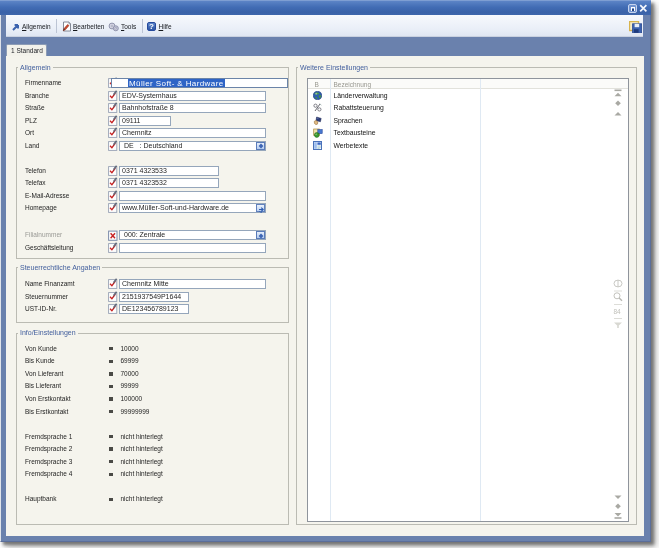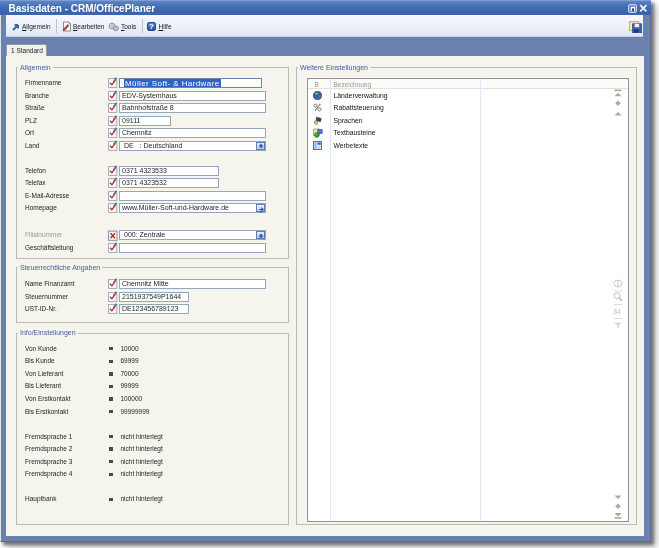--- a/index.html
+++ b/index.html
@@ -9,21 +9,20 @@
 .fld span.inner{display:inline-block;line-height:8px;}
 .glab{position:absolute;font:7px/8px "Liberation Sans",sans-serif;color:#44609e;background:#f5f4ed;padding:0 2px;white-space:nowrap;}
 .gbox{position:absolute;border:1px solid #bbbbb3;}
 </style></head>
 <body>
 <div style="position:relative;width:659px;height:548px;overflow:hidden;">
 
 <div class="abs" style="left:0;top:0;width:651px;height:542px;background:#6a81ad;box-shadow:3px 3px 3px rgba(105,105,105,.85),5px 5px 7px rgba(130,130,130,.55);border-left:1px solid #dfe3ea;border-right:1px solid #5b6e9a;border-bottom:1px solid #5b6e9a;"></div>
 
 <div class="abs" style="left:0;top:0;width:651px;height:15px;background:linear-gradient(#5c84c6 0%,#416cb4 45%,#3a62a8 80%,#3e66ac 100%);border-top:1px solid #7e9ed2;"></div>
-<div class="abs" style="left:8.5px;top:3px;font:bold 10px/11px 'Liberation Sans',sans-serif;color:#fff;">Basisdaten - CRM/OfficePlaner</div>
 
 <div class="abs" style="left:628px;top:4px;width:9px;height:9px;background:#7193cf;border:1px solid #c6d4ee;border-radius:2px;">
  <div class="abs" style="left:1.5px;top:1.5px;width:4.5px;height:4.5px;border:1px solid #fff;"></div>
  <div class="abs" style="left:2.5px;top:3.5px;width:2.5px;height:2.5px;border:1px solid #26437e;background:#7193cf;"></div>
 </div>
 
 <svg class="abs" style="left:639px;top:4px;" width="9" height="9">
       <path d="M1.2,1.2 L7.4,7.4 M7.4,1.2 L1.2,7.4" stroke="#f4f7fc" stroke-width="1.7"></path>
     </svg>
 
@@ -78,21 +77,21 @@
 <div class="gbox" style="left:296px;top:67px;width:341px;height:457.5px;"></div>
 <div class="glab" style="left:298px;top:63.5px;">Weitere Einstellungen</div>
 
 <div class="lbl" style="left:25px;top:79px;">Firmenname</div>
 <svg class="abs" style="left:107.5px;top:77px;" width="10" height="11">
  <rect x="0.6" y="1.6" width="8.2" height="8.8" fill="#fdfdfd" stroke="#98a2b4" stroke-width="0.9"></rect>
  <path d="M2,5.8 L3.9,7.7 L7.4,3.2" stroke="#c62020" stroke-width="1.3" fill="none"></path>
  <path d="M5.6,4.4 L8.6,0.8" stroke="#636c7c" stroke-width="1.6" fill="none"></path>
  <path d="M5.2,5.4 L5.6,4.4 L6.4,5.0 Z" fill="#39404c"></path>
 </svg>
-<div class="fld" style="left:119px;top:78px;width:143px;border-color:#6b84a8;padding-left:4px;"><span class="inner" style="background:#2e64c6;color:#fff;font:8px/9px Liberation Sans,sans-serif;letter-spacing:0.4px;padding:0 1px;">Müller Soft- &amp; Hardware</span></div>
+<div class="fld" style="left:111px;top:78px;width:177px;border-color:#6b84a8;padding-left:16px;"><span class="inner" style="background:#2e64c6;color:#fff;font:8px/9px Liberation Sans,sans-serif;letter-spacing:0.4px;padding:0 1px;">Müller Soft- &amp; Hardware</span></div>
 <div class="lbl" style="left:25px;top:91.5px;">Branche</div>
 <svg class="abs" style="left:107.5px;top:89.5px;" width="10" height="11">
  <rect x="0.6" y="1.6" width="8.2" height="8.8" fill="#fdfdfd" stroke="#98a2b4" stroke-width="0.9"></rect>
  <path d="M2,5.8 L3.9,7.7 L7.4,3.2" stroke="#c62020" stroke-width="1.3" fill="none"></path>
  <path d="M5.6,4.4 L8.6,0.8" stroke="#636c7c" stroke-width="1.6" fill="none"></path>
  <path d="M5.2,5.4 L5.6,4.4 L6.4,5.0 Z" fill="#39404c"></path>
 </svg>
 <div class="fld" style="left:119px;top:90.5px;width:147px;"><span class="inner">EDV-Systemhaus</span></div>
 <div class="lbl" style="left:25px;top:104px;">Straße</div>
 <svg class="abs" style="left:107.5px;top:102px;" width="10" height="11">

